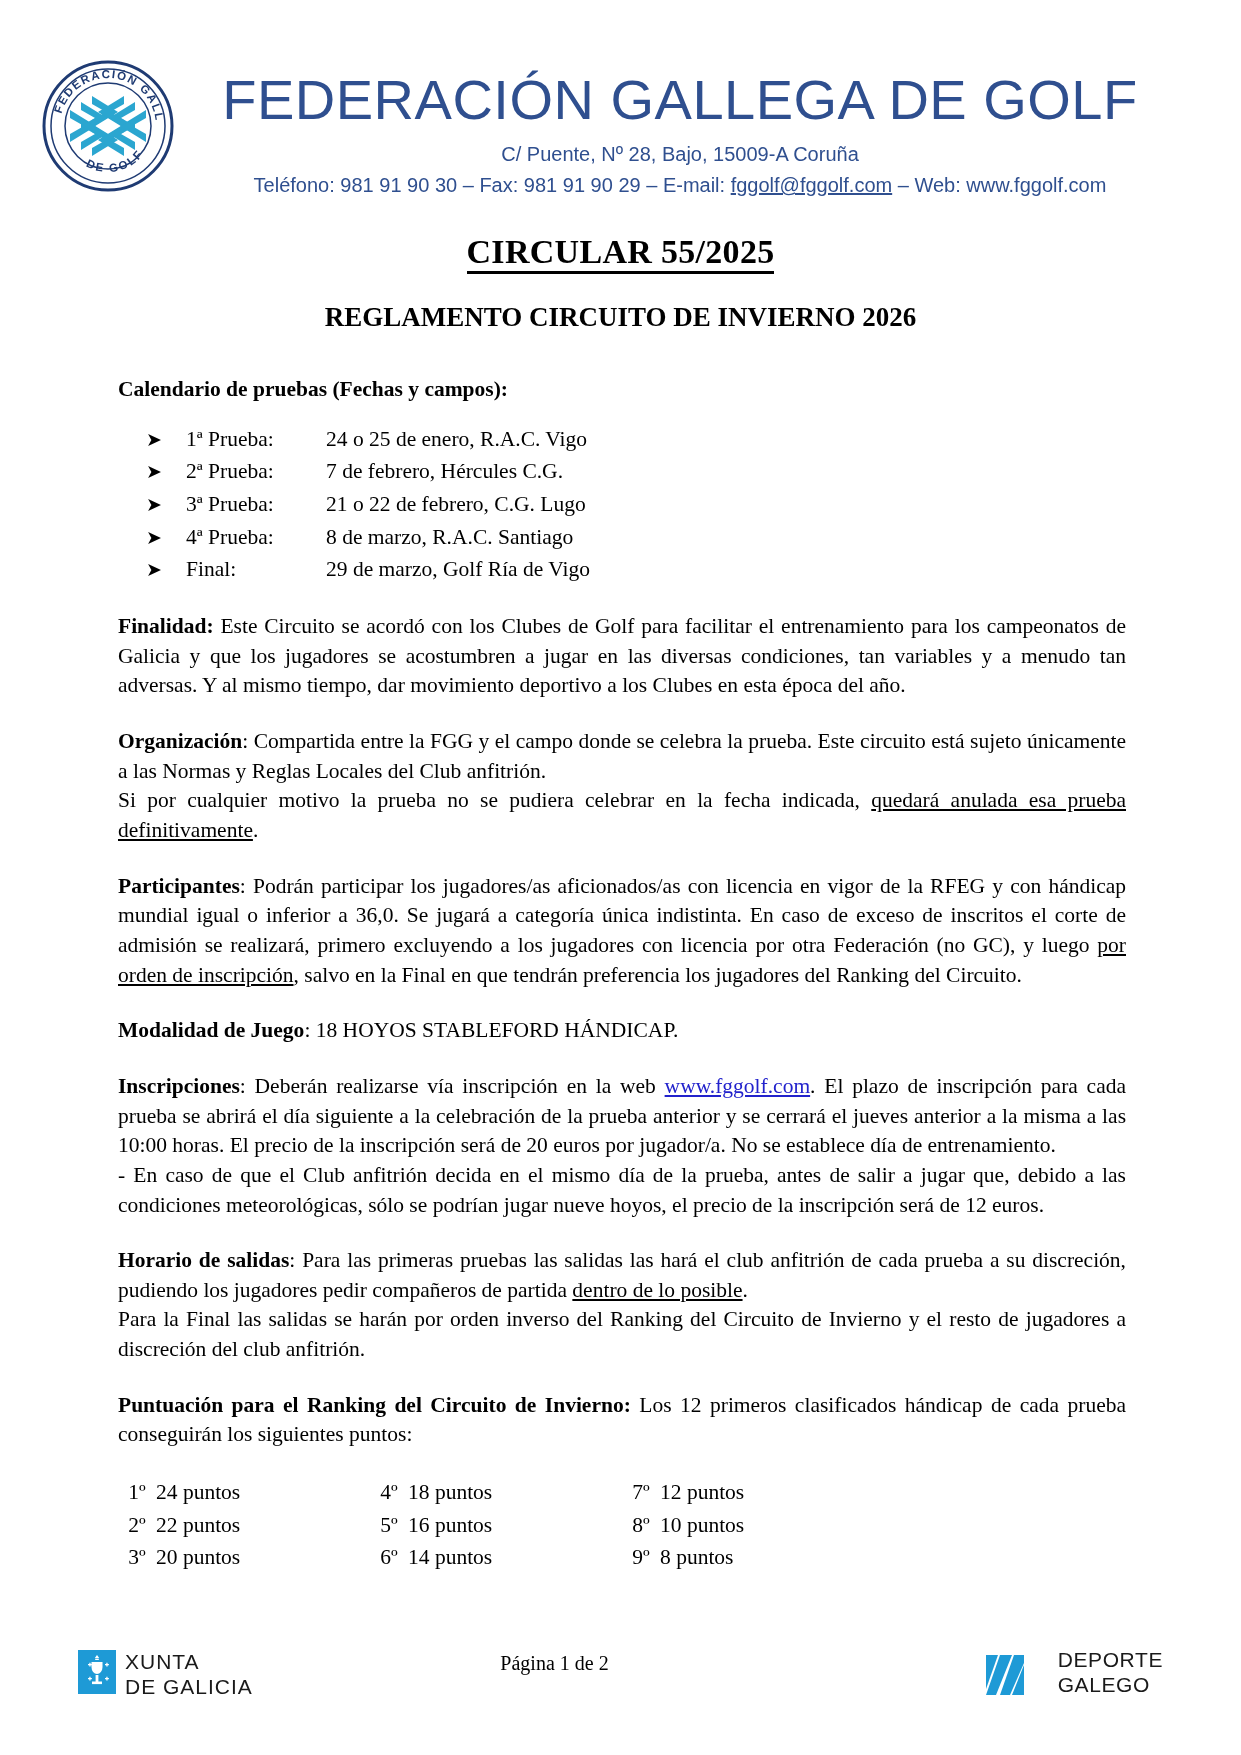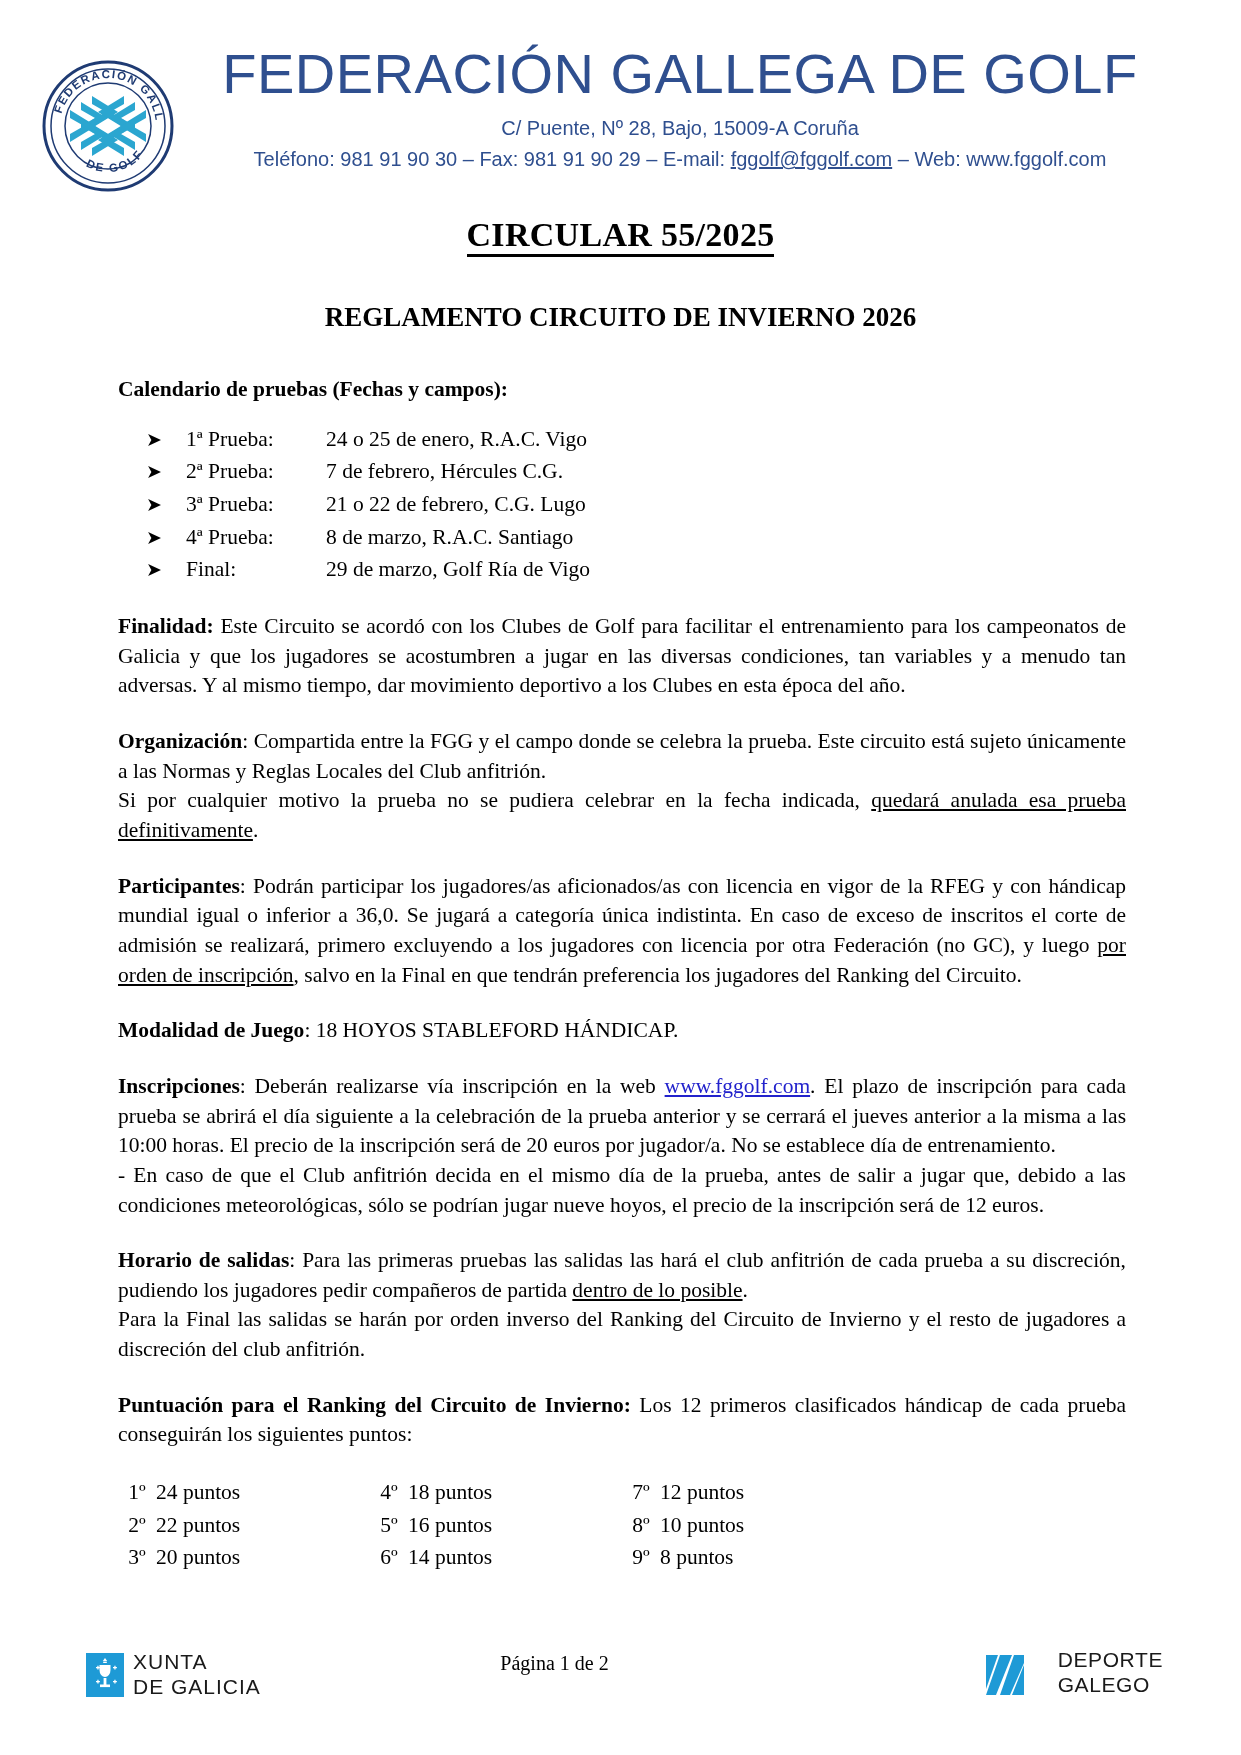--- a/index.html
+++ b/index.html
@@ -45,20 +45,21 @@
     color: #1f3b73;
   }
   .fed-title {
     font-family: "Liberation Sans", sans-serif;
     font-size: 56px;
     letter-spacing: 0.5px;
     line-height: 1.08;
     color: #2f4f8f;
     white-space: nowrap;
     font-weight: 400;
+    margin-top: 26px;
   }
   .fed-address {
     font-family: "Liberation Sans", sans-serif;
     font-size: 20px;
     color: #2f4f8f;
     margin-top: 12px;
     line-height: 1.2;
   }
   .fed-contact {
     font-family: "Liberation Sans", sans-serif;
@@ -71,21 +72,21 @@
   .fed-contact b { font-weight: normal; }
   .fed-contact .ulink {
     text-decoration: underline;
     color: #2f4f8f;
   }
 
   
   .circular-title {
     position: absolute;
     left: 0;
-    top: 216px;
+    top: 233px;
     width: 1241px;
     text-align: center;
     font-size: 34px;
     font-weight: bold;
     letter-spacing: 0.3px;
   }
   .circular-title span {
     border-bottom: 3px solid #000;
     padding-bottom: 1px;
   }
@@ -173,22 +174,20 @@
     left: 0;
     top: 1640px;
     width: 1241px;
     height: 110px;
   }
   .xunta-logo {
     position: absolute;
     left: 78px;
     top: 10px;
     display: flex;
-    align-items: center;
-    margin-left: 8px;
   }
   .xunta-mark {
     width: 38px;
     height: 44px;
     background: #1e9ad6;
     position: relative;
     margin-right: 9px;
   }
   .xunta-text {
     font-family: "Liberation Sans", sans-serif;

